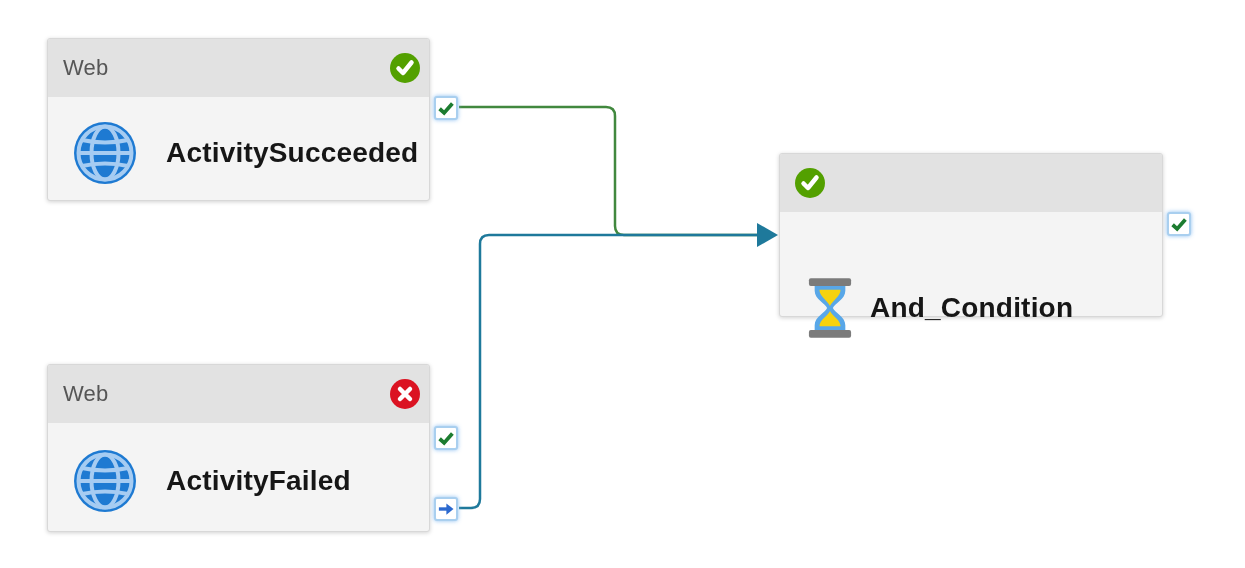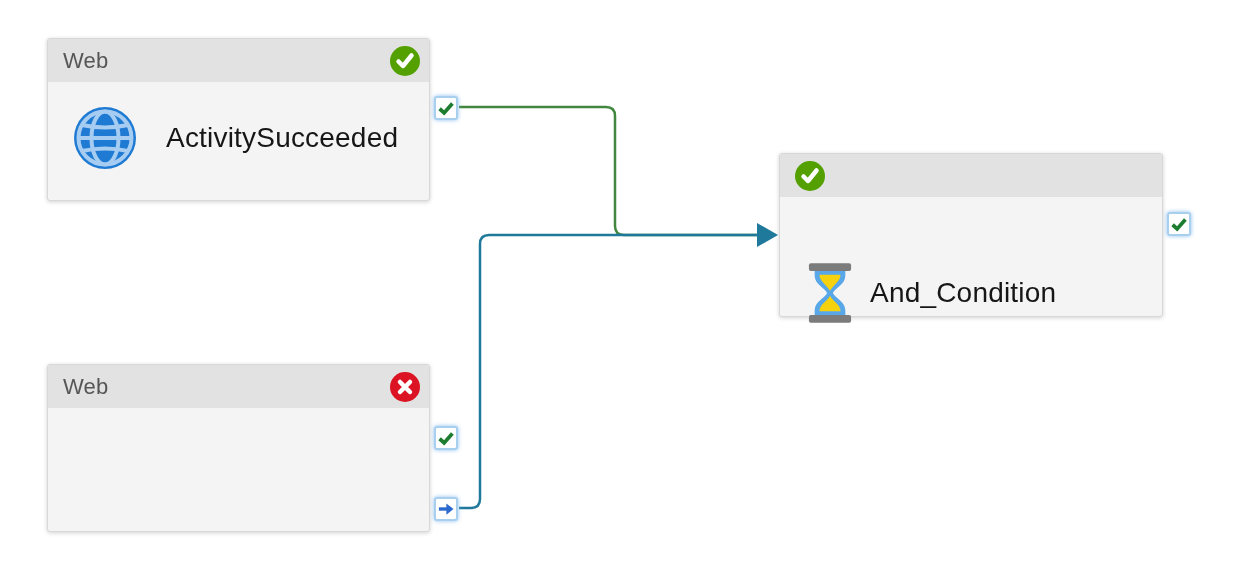--- a/index.html
+++ b/index.html
@@ -28,21 +28,21 @@
     border: 1px solid #d8d8d8;
     border-radius: 3px;
     box-shadow: 0 1px 4px rgba(0,0,0,0.18);
     box-sizing: border-box;
   }
   .node-a { left: 47px;  top: 38px;  width: 383px; height: 163px; }
   .node-b { left: 47px;  top: 364px; width: 383px; height: 168px; }
   .node-c { left: 779px; top: 153px; width: 384px; height: 164px; }
 
   .node-header {
-    height: 43px;
+    height: 58px;
     background: #e2e2e2;
     border-radius: 2px 2px 0 0;
     display: flex;
     align-items: center;
     padding: 0 9px 0 15px;
     box-sizing: border-box;
   }
   .node-type {
     flex: 1;
     font-size: 22px;
@@ -65,21 +65,21 @@
     height: calc(100% - 50px);
     display: flex;
     align-items: center;
     padding-left: 25px;
     gap: 29px;
     box-sizing: border-box;
   }
   .node-c .node-body { padding-left: 27px; gap: 17px; margin-top: 40px; }
   .node-name {
     font-size: 28px;
-    font-weight: 400;
+    font-weight: 700;
     color: #161616;
     letter-spacing: 0.2px;
     white-space: nowrap;
   }
   .activity-icon { flex: 0 0 auto; display: block; }
 
   .port {
     position: absolute;
     left: calc(100% + 5px);
     width: 24px;
@@ -140,20 +140,33 @@
 
   <div class="node node-b">
     <div class="node-header">
       <span class="node-type">Web</span>
       <span class="badge badge-error">
         <svg width="30" height="30" viewBox="0 0 30 30">
             <path d="M10 10 L20 20 M20 10 L10 20" fill="none" stroke="#ffffff" stroke-width="4.5" stroke-linecap="round"></path>
           </svg>
       </span>
     </div>
+    <div class="node-body">
+      <svg class="activity-icon" width="64" height="64" viewBox="0 0 64 64">
+        <circle cx="32" cy="32" r="31" fill="#1e7ad2"></circle>
+        <g stroke="#a6ccf2" stroke-width="4" fill="none">
+          <circle cx="32" cy="32" r="26.5"></circle>
+          <ellipse cx="32" cy="32" rx="13.5" ry="26.5"></ellipse>
+          <line x1="5.5" y1="32" x2="58.5" y2="32"></line>
+          <path d="M9 19 Q32 24 55 19"></path>
+          <path d="M9 45 Q32 40 55 45"></path>
+        </g>
+      </svg>
+      <span class="node-name">ActivityFailed</span>
+    </div>
     <div class="port port-b-success">
       <svg width="18" height="18" viewBox="0 0 24 24">
           <path d="M3.5 13 L9.5 18.5 L20.5 6" fill="none" stroke="#1c7c30" stroke-width="5" stroke-linejoin="miter"></path>
         </svg>
     </div>
     <div class="port port-b-completion">
       <svg width="18" height="18" viewBox="0 0 24 24">
         <line x1="2.5" y1="12" x2="14" y2="12" stroke="#2c69cf" stroke-width="4.5"></line>
         <polygon points="12.5,4.5 22,12 12.5,19.5" fill="#2c69cf"></polygon>
       </svg>

